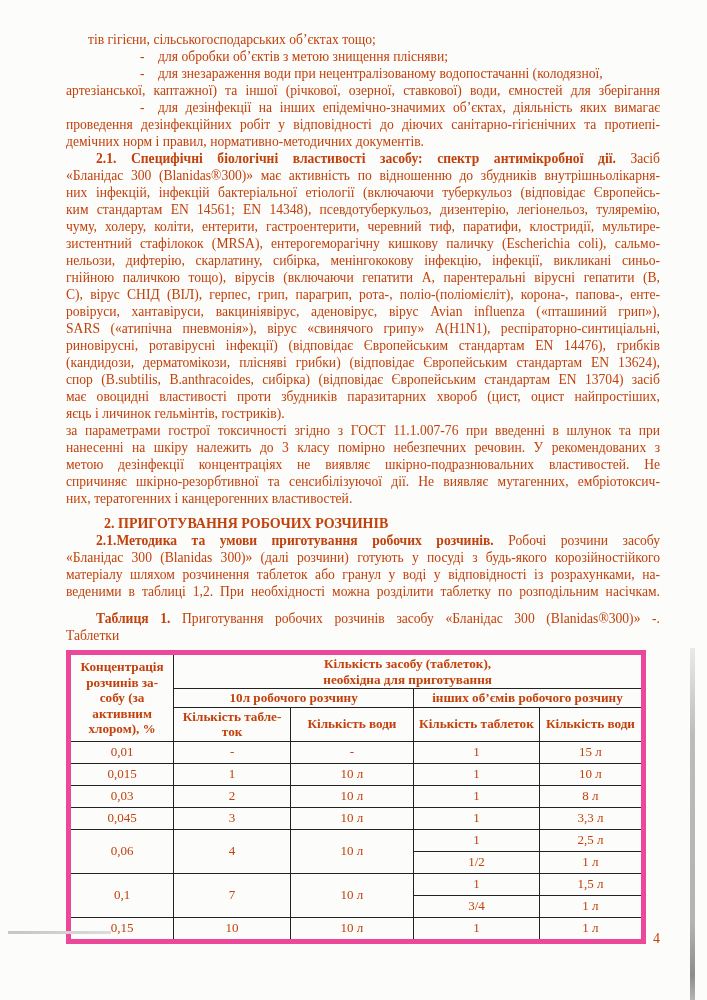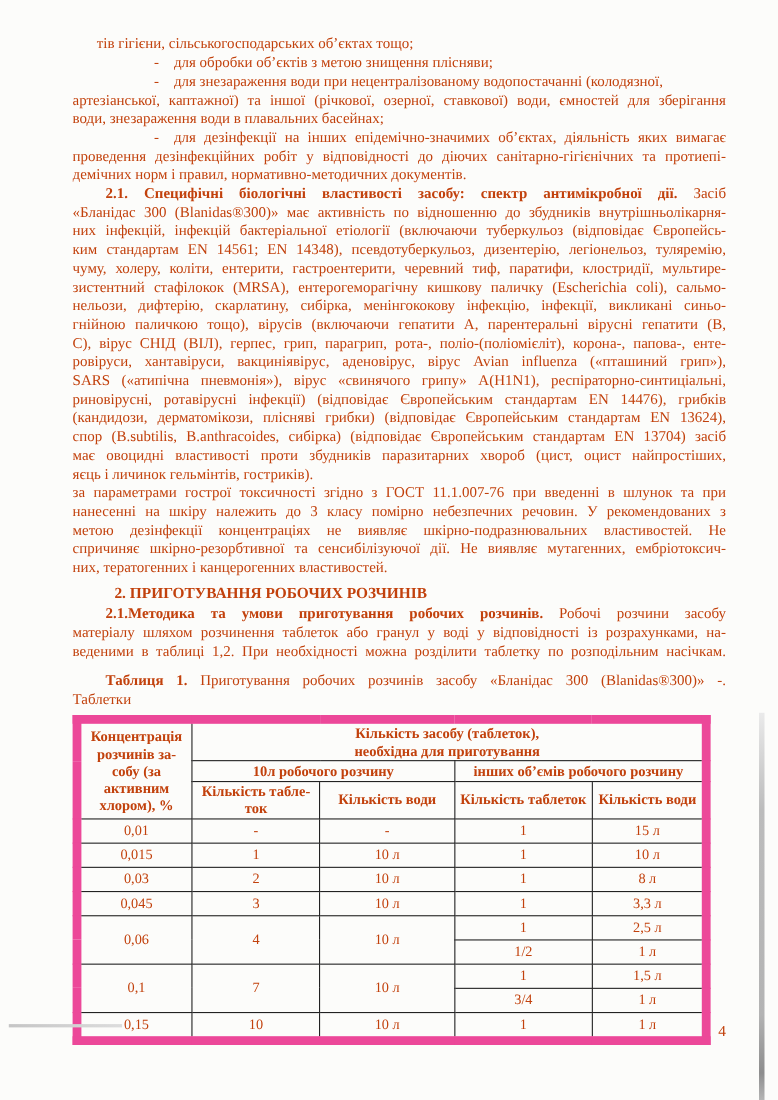--- a/index.html
+++ b/index.html
@@ -18,21 +18,21 @@
   .short { text-align-last:left; }
   .ind0 { text-indent:22px; }
   .ind1 { text-indent:30px; }
   .ind2 { text-indent:74px; }
   .h2 {
     font-weight:bold; font-size:14px; line-height:17px;
     text-indent:38px; margin-top:8px; white-space:nowrap;
   }
   .cap { margin-top:10px; }
   .tblwrap { margin-top:6px; }
-  table { border-collapse:collapse; width:580px; border:8px solid #ec4899; table-layout:fixed; }
+  table { border-collapse:collapse; width:580px; border:5px solid #ec4899; table-layout:fixed; }
   th, td {
     border:1px solid #222; padding:1px 3px;
     text-align:center; vertical-align:middle;
     font-size:13px; line-height:15.5px;
   }
   thead th { font-weight:bold; font-size:13.2px; }
   tbody td { height:19px; font-weight:normal; }
   .pageno { position:absolute; right:47px; top:931px; font-size:14px; }
   .art-vline {
     position:absolute; left:690px; top:648px; width:5px; height:352px;
@@ -47,21 +47,20 @@
 <body>
 
 <div class="page">
   <div class="content">
 
     <div>
       <div class="ln short ind0">тів гігієни, сільськогосподарських об’єктах тощо;</div>
       <div class="ln short ind2">-  для обробки об’єктів з метою знищення плісняви;</div>
       <div class="ln short ind2">-  для знезараження води при нецентралізованому водопостачанні (колодязної,</div>
       <div class="ln">артезіанської, каптажної) та іншої (річкової, озерної, ставкової) води, ємностей для зберігання</div>
-      <div class="ln short">води, знезараження води в плавальних басейнах;</div>
       <div class="ln ind2">-  для дезінфекції на інших епідемічно-значимих об’єктах, діяльність яких вимагає</div>
       <div class="ln">проведення дезінфекційних робіт у відповідності до діючих санітарно-гігієнічних та протиепі-</div>
       <div class="ln short">демічних норм і правил, нормативно-методичних документів.</div>
     </div>
 
     <div>
       <div class="ln ind1"><b>2.1. Специфічні біологічні властивості засобу: спектр антимікробної дії.</b><span> Засіб</span></div>
       <div class="ln">«Бланідас 300 (Blanidas®300)» має активність по відношенню до збудників внутрішньолікарня-</div>
       <div class="ln">них інфекцій, інфекцій бактеріальної етіології (включаючи туберкульоз (відповідає Європейсь-</div>
       <div class="ln">ким стандартам EN 14561; EN 14348), псевдотуберкульоз, дизентерію, легіонельоз, туляремію,</div>
@@ -84,20 +83,21 @@
       <div class="ln">нанесенні на шкіру належить до 3 класу помірно небезпечних речовин. У рекомендованих з</div>
       <div class="ln">метою дезінфекції концентраціях не виявляє шкірно-подразнювальних властивостей. Не</div>
       <div class="ln">спричиняє шкірно-резорбтивної та сенсибілізуючої дії. Не виявляє мутагенних, ембріотоксич-</div>
       <div class="ln short">них, тератогенних і канцерогенних властивостей.</div>
     </div>
 
     <div class="h2">2. ПРИГОТУВАННЯ РОБОЧИХ РОЗЧИНІВ</div>
 
     <div>
       <div class="ln ind1"><b>2.1.Методика та умови приготування робочих розчинів.</b><span> Робочі розчини засобу</span></div>
+      <div class="ln">«Бланідас 300 (Blanidas 300)» (далі розчини) готують у посуді з будь-якого корозійностійкого</div>
       <div class="ln">матеріалу шляхом розчинення таблеток або гранул у воді у відповідності із розрахунками, на-</div>
       <div class="ln">веденими в таблиці 1,2. При необхідності можна розділити таблетку по розподільним насічкам.</div>
     </div>
 
     <div class="cap">
       <div class="ln ind1"><b>Таблиця 1.</b><span> Приготування робочих розчинів засобу «Бланідас 300 (Blanidas®300)» -.</span></div>
       <div class="ln short">Таблетки</div>
     </div>
 
     <div class="tblwrap">

